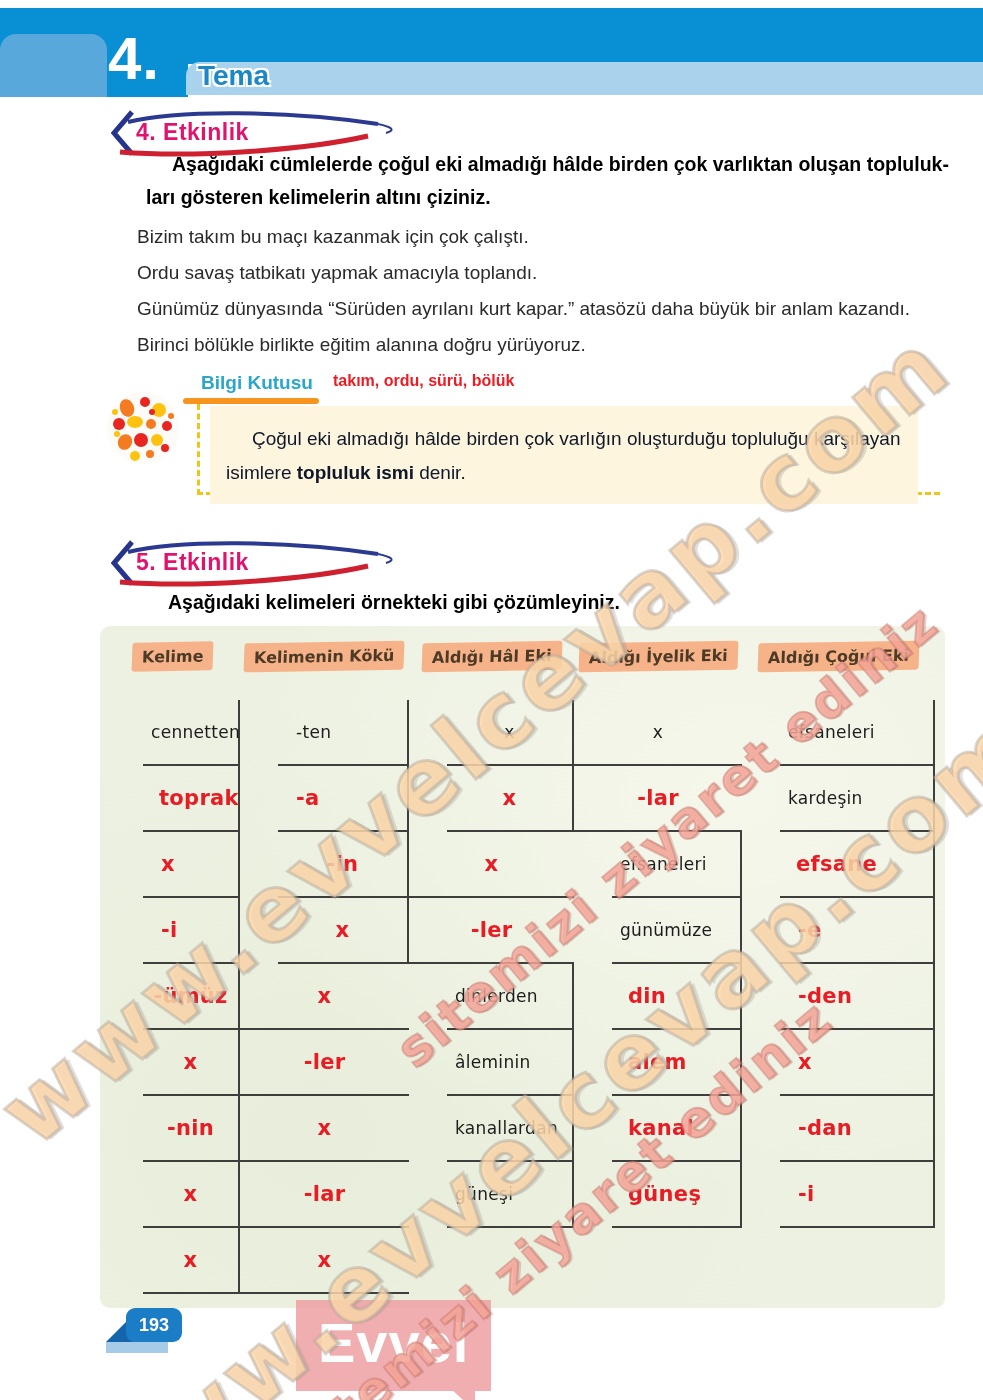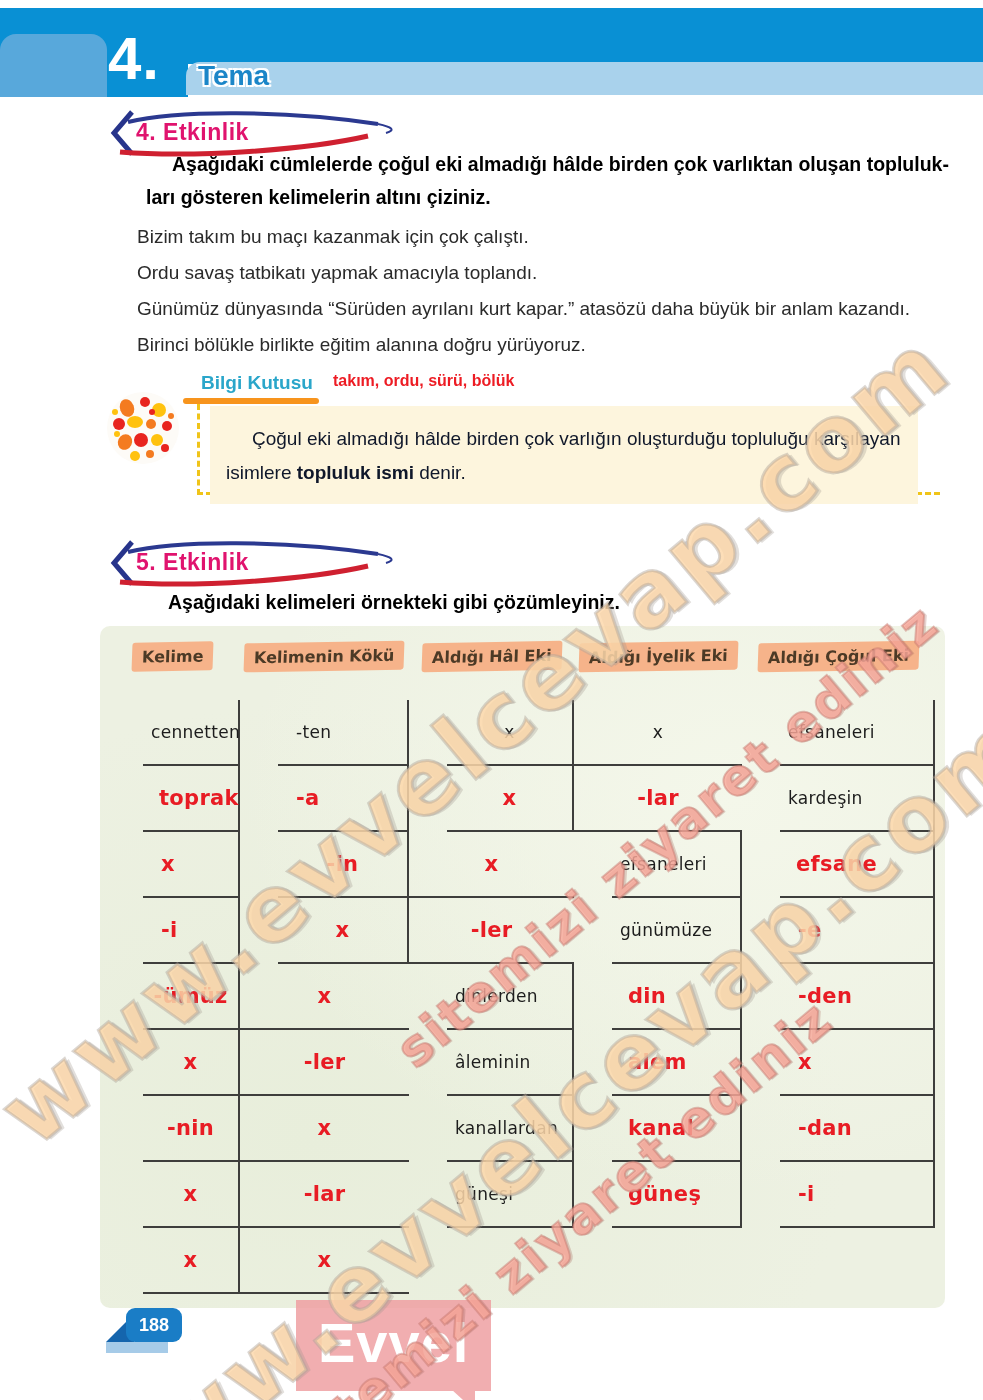--- a/index.html
+++ b/index.html
@@ -219,21 +219,21 @@
       <div class="cell c0 vline">güneşi</div>
       <div class="cell c1 vline ans">güneş</div>
       <div class="cell c2 vline ans">-i</div>
       <div class="cell c3 vline center ans">x</div>
       <div class="cell c4 center ans">x</div>
     </div>
 
   <div class="page-badge">
     <div class="pb-tri"></div>
     <div class="pb-strip"></div>
-    <div class="pb-rect">188</div>
+    <div class="pb-rect">193</div>
   </div>
   <div class="logo">
     <div class="logo-left">Evvel</div>
     <div class="logo-right">Cevap</div>
   </div>
 
   <div class="wm peach" style="left:14px;top:1072px;">www.evvelcevap.com</div>
   <div class="wm peach" style="left:96px;top:1452px;">www.evvelcevap.com</div>
   <div class="wm pink" style="left:404px;top:1028px;">sitemizi ziyaret ediniz</div>
   <div class="wm pink" style="left:298px;top:1424px;">sitemizi ziyaret ediniz</div>

